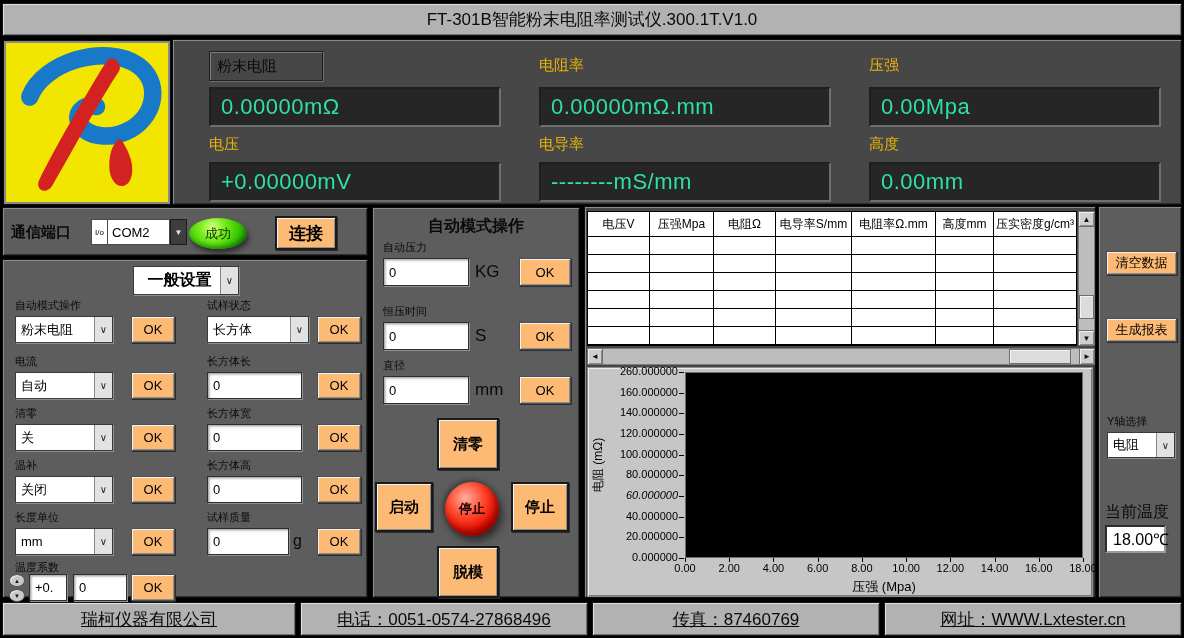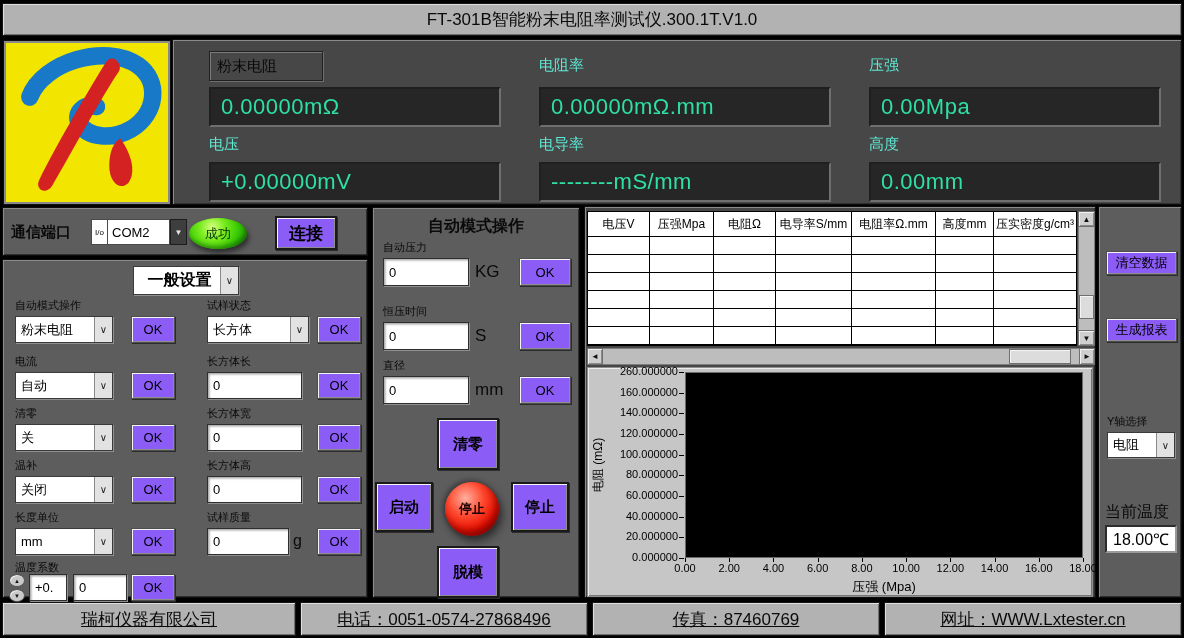--- a/index.html
+++ b/index.html
@@ -14,30 +14,30 @@
 
   
   .panel { position:absolute; border:1px solid #0d0d0d; box-shadow: inset 1px 1px 0 #8a8a8a, inset -1px -1px 0 #2e2e2e; }
   .p-dark  { background:#474747; }
   .p-mid   { background:#5d5d5d; }
 
   
   #logo { left:4px; top:41px; width:166px; height:163px; background:#f2e600; border:2px solid #8a8a8a; outline:1px solid #101010; }
 
   
-  .dlabel { position:absolute; font-size:15px; color:#5eead4;font-family:Liberation Serif, serif; }
+  .dlabel { position:absolute; font-size:15px; color:#eab308;font-family:Liberation Serif, serif; }
   .dtab { position:absolute; width:114px; height:30px; background:#474747; border:1px solid #202020; box-shadow: inset 1px 1px 0 #7c7c7c, 1px 1px 0 #6f6f6f; font-size:15px; color:#0a0a0a; display:flex; align-items:center; padding-left:7px; }
   .dbox { position:absolute; width:292px; height:40px; background:#262626; border:2px solid; border-color:#1f1f1f #6f6f6f #6f6f6f #1f1f1f; color:#2ee0a4; font-size:22px; display:flex; align-items:center; padding-left:10px; letter-spacing:0.5px; }
 
   
   .lbl { position:absolute; font-size:11px; color:#0a0a0a; white-space:nowrap; }
   .lbl-b { font-weight:bold; font-size:15px; }
 
   
-  .btn { position:absolute; background:#8b5cf6; border:1px solid #4e4e4e; box-shadow: inset 1px 1px 0 #f4f4f4, inset -1px -1px 0 #8d8d8d, 1px 1px 0 #2c2c2c; color:#000; display:flex; align-items:center; justify-content:center; font-size:13px; cursor:pointer; }
+  .btn { position:absolute; background:#fdba74; border:1px solid #4e4e4e; box-shadow: inset 1px 1px 0 #f4f4f4, inset -1px -1px 0 #8d8d8d, 1px 1px 0 #2c2c2c; color:#000; display:flex; align-items:center; justify-content:center; font-size:13px; cursor:pointer; }
   .btn-ok { width:44px; height:27px; }
   .btn-big { font-weight:bold; font-size:15px; }
 
   
   .tin { position:absolute; background:#fff; border:1px solid #2f2f2f; box-shadow: inset 1.5px 1.5px 2px rgba(0,0,0,.35), 1px 1px 0 #8f8f8f; font-family:"Liberation Sans",sans-serif; font-size:13px; color:#000; padding-left:5px; height:27px; }
   .sel { position:absolute; height:27px; background:#fff; border:1px solid #3a3a3a; box-shadow:1px 1px 0 #8f8f8f; display:flex; align-items:stretch; }
   .sel .val { flex:1; font-size:13px; color:#000; display:flex; align-items:center; padding-left:5px; white-space:nowrap; overflow:hidden; }
   .sel .arr { width:18px; background:#e2e2e2; border-left:1px solid #8a8a8a; display:flex; align-items:center; justify-content:center; font-size:10px; color:#222; }
 
   
@@ -317,21 +317,21 @@
     <div id="chart" class="abs">
       <div class="ytitle">电阻  (mΩ)</div>
       <div id="plot"></div>
       <div>
           <div class="ytick" style="top: -3px;">260.000000</div>
           <div class="ytick" style="top: 17.6667px;">160.000000</div>
           <div class="ytick" style="top: 38.3333px;">140.000000</div>
           <div class="ytick" style="top: 59px;">120.000000</div>
           <div class="ytick" style="top: 79.6667px;">100.000000</div>
           <div class="ytick" style="top: 100.333px;">80.000000</div>
-          <div class="ytick" style="top: 121px;">60.000000</div>
+          <div class="ytick" style="top: 121px; font-style: italic;">60.000000</div>
           <div class="ytick" style="top: 141.667px;">40.000000</div>
           <div class="ytick" style="top: 162.333px;">20.000000</div>
           <div class="ytick" style="top: 183px;">0.000000</div>
         </div>
       <div>
           <div class="xtick" style="left: 75px;">0.00</div>
           <div class="xtick" style="left: 119.222px;">2.00</div>
           <div class="xtick" style="left: 163.444px;">4.00</div>
           <div class="xtick" style="left: 207.667px;">6.00</div>
           <div class="xtick" style="left: 251.889px;">8.00</div>
@@ -349,21 +349,21 @@
     <div class="btn" style="left:7px; top:44px; width:71px; height:24px;">清空数据</div>
     <div class="btn" style="left:7px; top:111px; width:71px; height:24px;">生成报表</div>
 
     <div class="lbl" style="left:8px; top:207px;">Y轴选择</div>
     <div class="sel" style="left:8px; top:225px; width:68px; height:26px;">
       <div class="val">电阻</div>
       <div class="arr">∨</div>
     </div>
 
     <div class="lbl" style="left:6px; top:295px; font-size:16px;">当前温度</div>
-    <div class="disp-white" style="left:6px; top:318px; width:72px; height:28px;">18.00℃</div>
+    <div class="disp-white" style="left:6px; top:318px; width:61px; height:28px;">18.00℃</div>
   </div>
 
   <div class="bar abs footcell" style="left:2px;   width:294px;">瑞柯仪器有限公司</div>
   <div class="bar abs footcell" style="left:300px; width:288px;">电话：0051-0574-27868496</div>
   <div class="bar abs footcell" style="left:592px; width:288px;">传真：87460769</div>
   <div class="bar abs footcell" style="left:884px; width:298px;">网址：WWW.Lxtester.cn</div>
 
 </div>
 
 </body></html>

